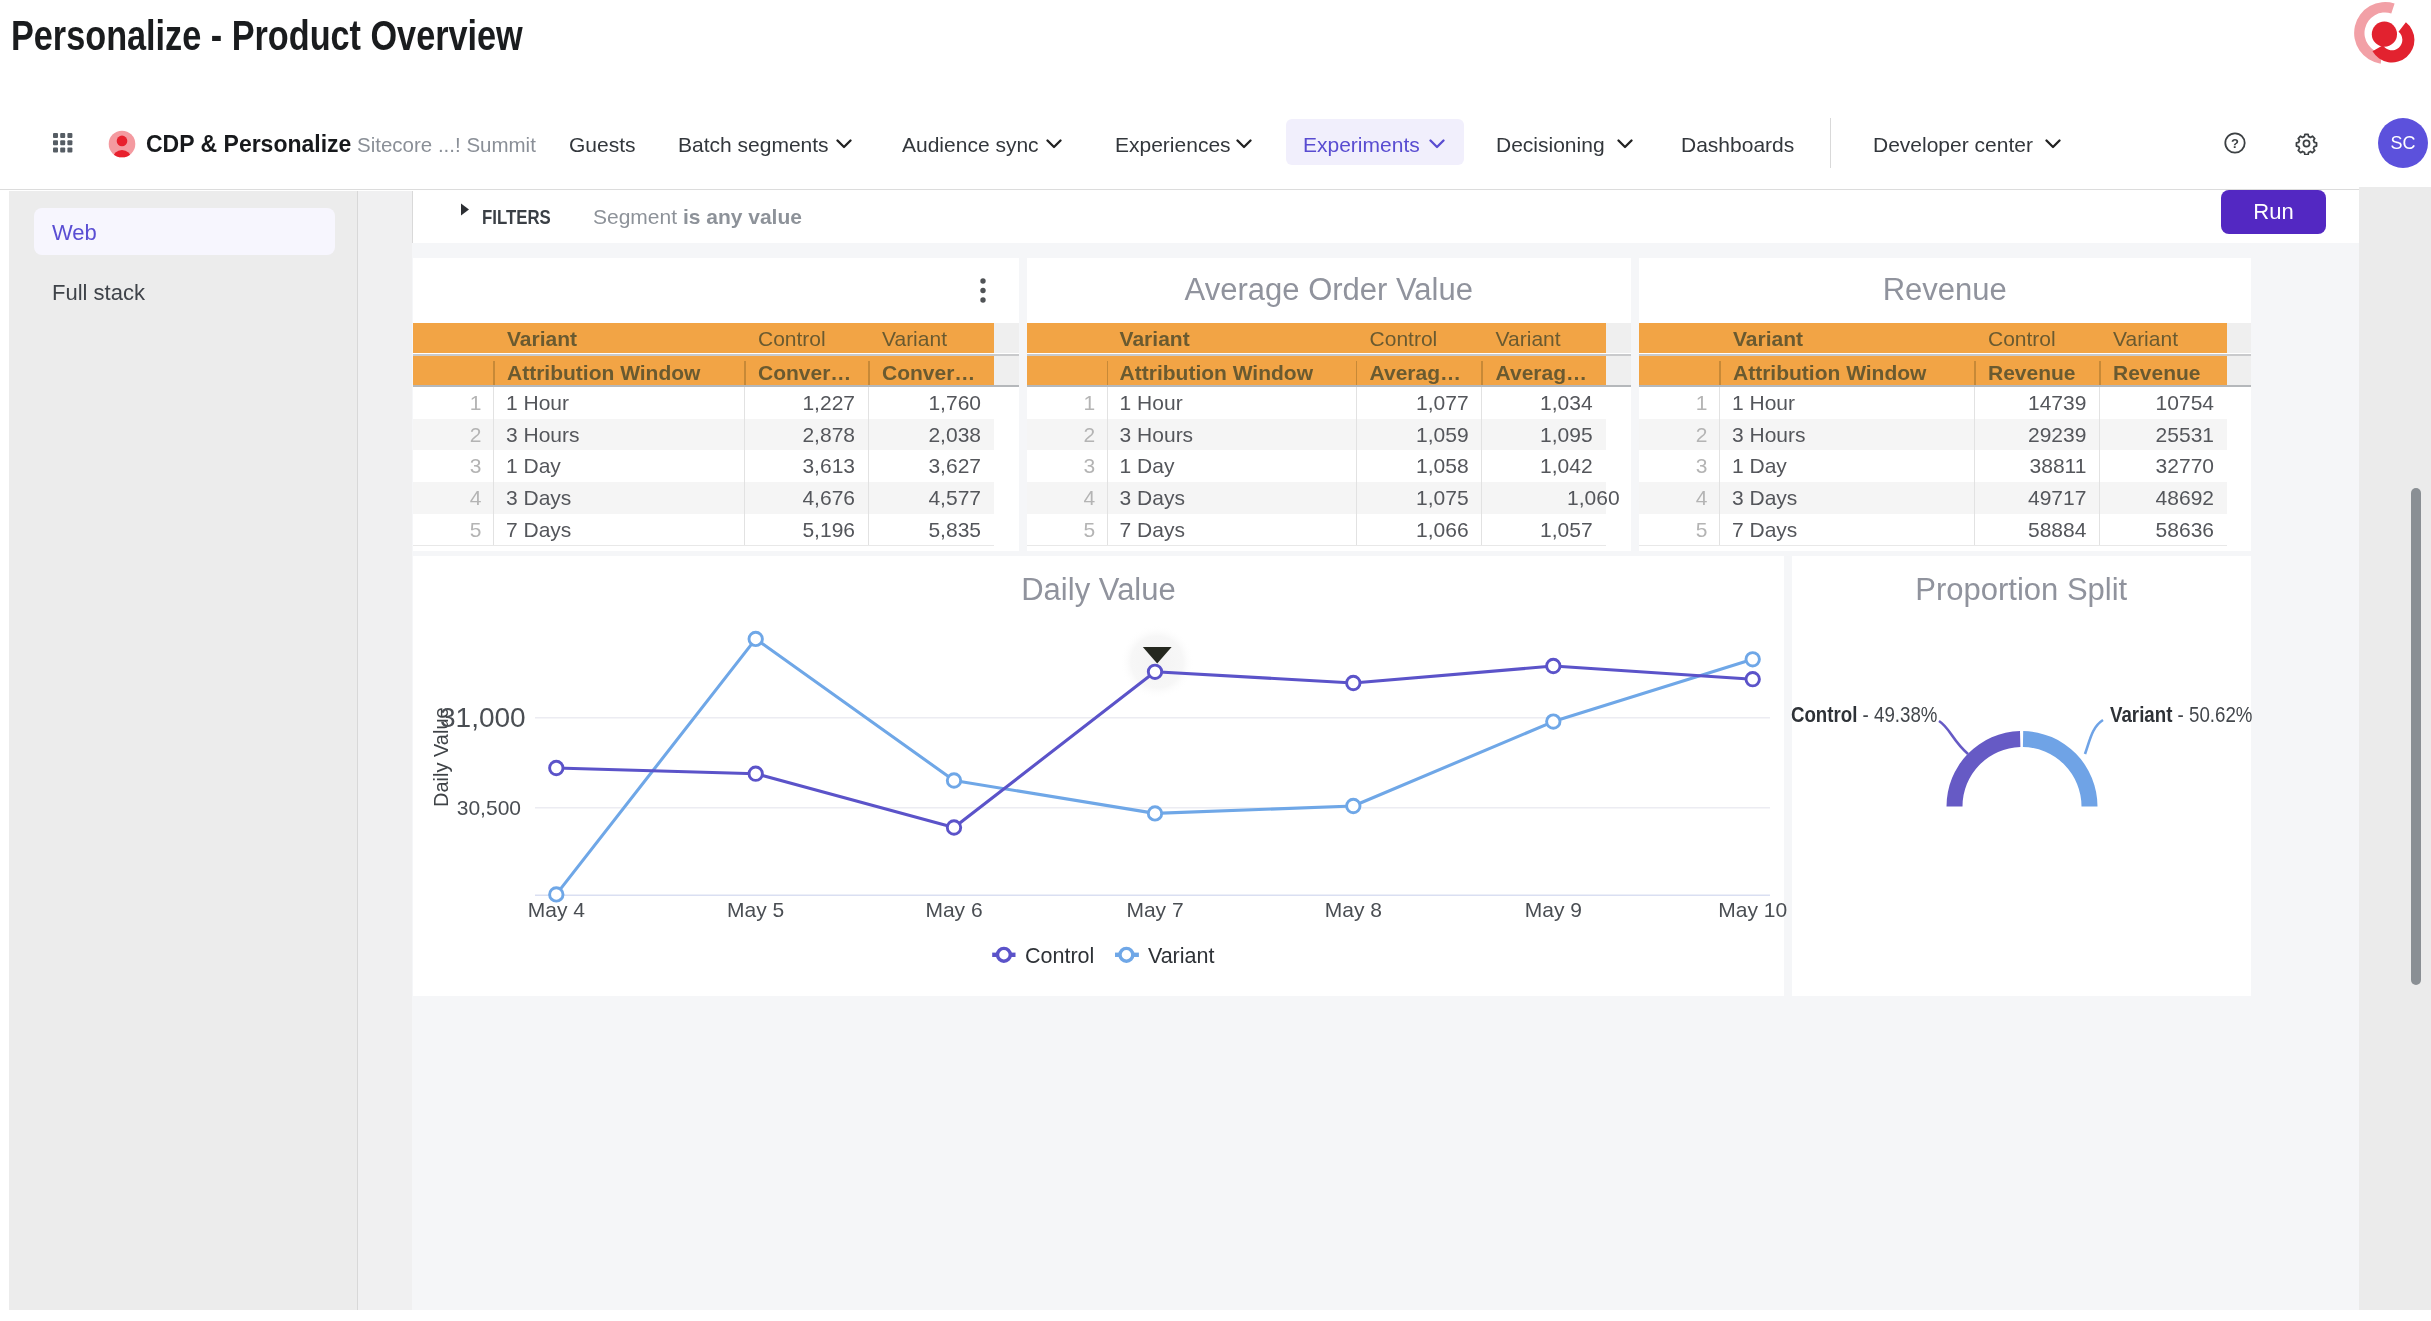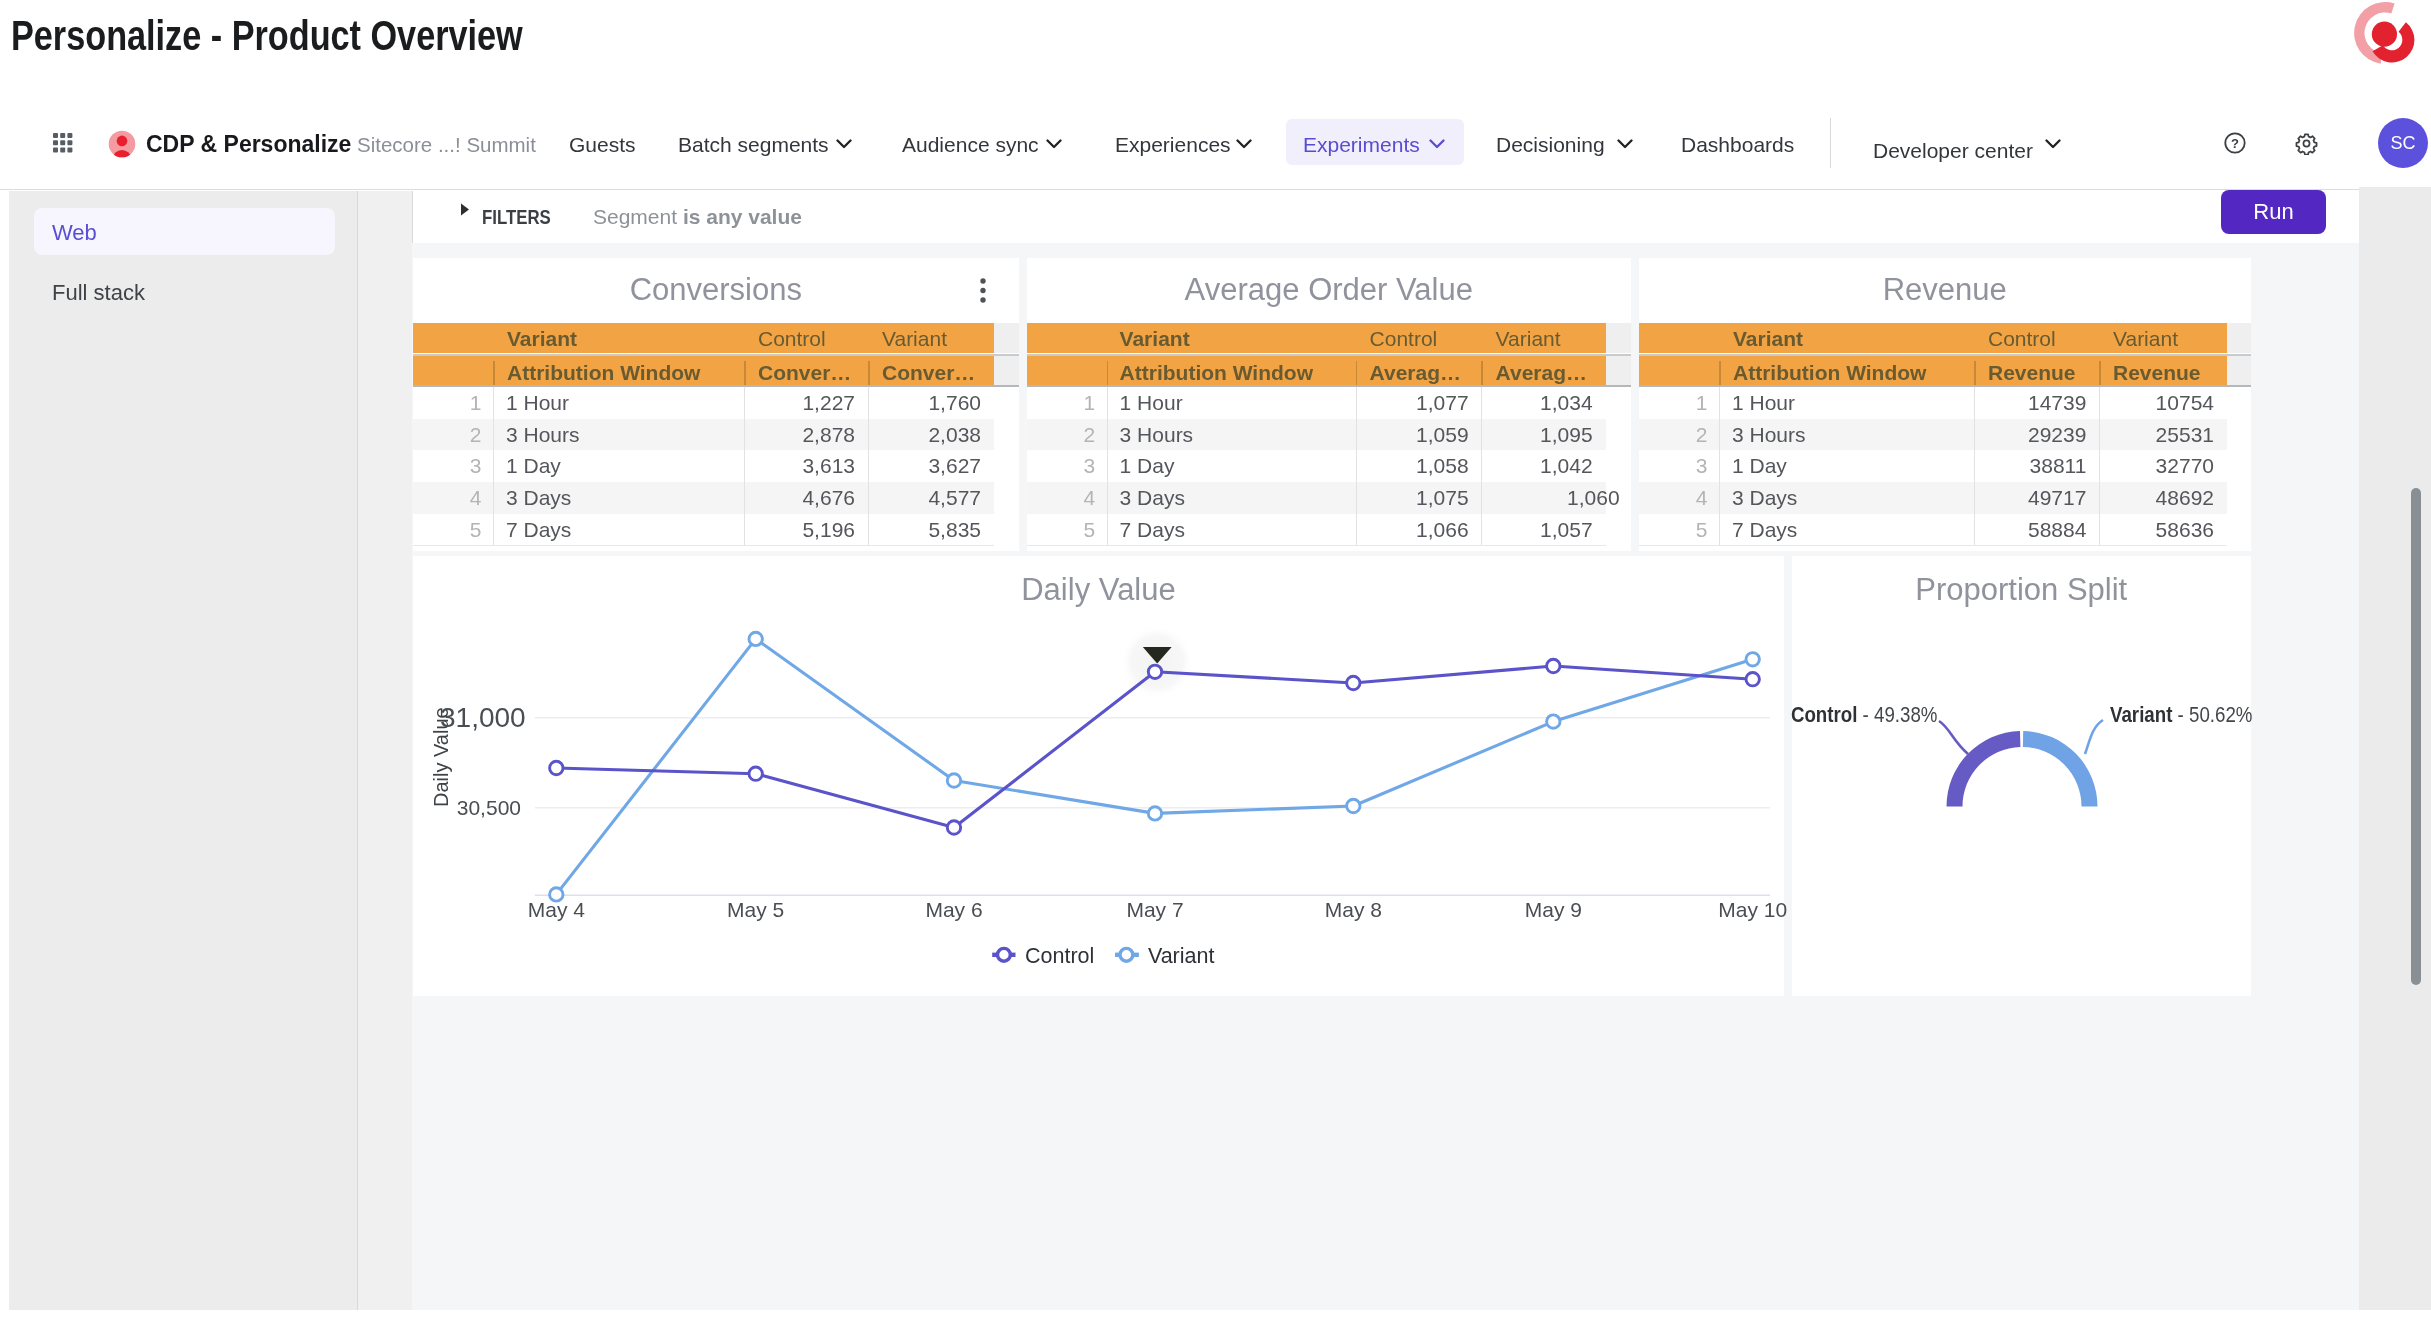--- a/index.html
+++ b/index.html
@@ -90,21 +90,21 @@
   <svg class="abs" style="left:1429px; top:139px;" width="16" height="10" viewBox="0 0 16 10">
       <path d="M1.5 1.5 L8 8 L14.5 1.5" fill="none" stroke="#594cd1" stroke-width="2.3" stroke-linecap="round" stroke-linejoin="round"></path>
     </svg>
 
   <div class="abs" style="left:1496px; top:133px; font-size:21px; color:#33373c;">Decisioning</div>
   <svg class="abs" style="left:1617px; top:139px;" width="16" height="10" viewBox="0 0 16 10">
       <path d="M1.5 1.5 L8 8 L14.5 1.5" fill="none" stroke="#222" stroke-width="2.3" stroke-linecap="round" stroke-linejoin="round"></path>
     </svg>
   <div class="abs" style="left:1681px; top:133px; font-size:21px; color:#33373c;">Dashboards</div>
   <div class="abs" style="left:1830px; top:118px; width:1px; height:50px; background:#d9d9d9;"></div>
-  <div class="abs" style="left:1873px; top:133px; font-size:21px; color:#33373c;margin-top:6px;">Developer center</div>
+  <div class="abs" style="left:1873px; top:133px; font-size:21px; color:#33373c;">Developer center</div>
   <svg class="abs" style="left:2045px; top:139px;" width="16" height="10" viewBox="0 0 16 10">
       <path d="M1.5 1.5 L8 8 L14.5 1.5" fill="none" stroke="#222" stroke-width="2.3" stroke-linecap="round" stroke-linejoin="round"></path>
     </svg>
 
   <svg class="abs" style="left:2224px; top:132px;" width="22" height="22" viewBox="0 0 22 22">
     <circle cx="11" cy="11" r="9.7" fill="none" stroke="#3c4043" stroke-width="1.8"></circle>
     <text x="11" y="15.6" text-anchor="middle" font-size="13" font-weight="700" fill="#3c4043" font-family="Liberation Sans, sans-serif">?</text>
   </svg>
 
   <svg class="abs" style="left:2295px; top:132px;" width="23" height="23" viewBox="0 0 24 24">
@@ -128,21 +128,20 @@
       <path d="M1 0.5 L9 6.5 L1 12.5 Z" fill="#2c2f33"></path>
     </svg>
   <div class="abs" style="left:482px; top:206px; font-size:20px; font-weight:700; color:#3a3f45; transform:scaleX(0.84); transform-origin:left center;">FILTERS</div>
   <div class="abs" style="left:593px; top:205px; font-size:21px; color:#8d9299;">Segment <b>is any value</b></div>
   <div class="abs" style="left:2221px; top:190px; width:105px; height:44px; background:#5328c2; border-radius:8px; color:#fff; font-size:22px; text-align:center; line-height:44px;">Run</div>
 
   <div class="abs" style="left:2359px; top:187px; width:72px; height:1123px; background:#ebebeb;"></div>
   <div class="abs" style="left:2411px; top:488px; width:10px; height:497px; background:#8a8f94; border-radius:6px;"></div>
 
   <div class="abs tcard" style="left:413px; top:257.5px; width:605.6px; height:293px;">
-    <div class="ttitle" style="width:605.6px;">Conversions</div>
     <svg class="abs" style="left:565px; top:18px;" width="10" height="30" viewBox="0 0 10 30">
       <circle cx="5" cy="5" r="2.7" fill="#505356"></circle>
         <circle cx="5" cy="14.5" r="2.7" fill="#505356"></circle>
         <circle cx="5" cy="24" r="2.7" fill="#505356"></circle>
     </svg>
     <div class="hband1" style="width:581px;"></div>
     <div class="hband1sp" style="left:581px; width:24.6px;"></div>
     <div class="hdiv"></div>
     <div class="hband2" style="width:581px;"></div>
     <div class="hband2sp" style="left:581px; width:24.6px;"></div>

